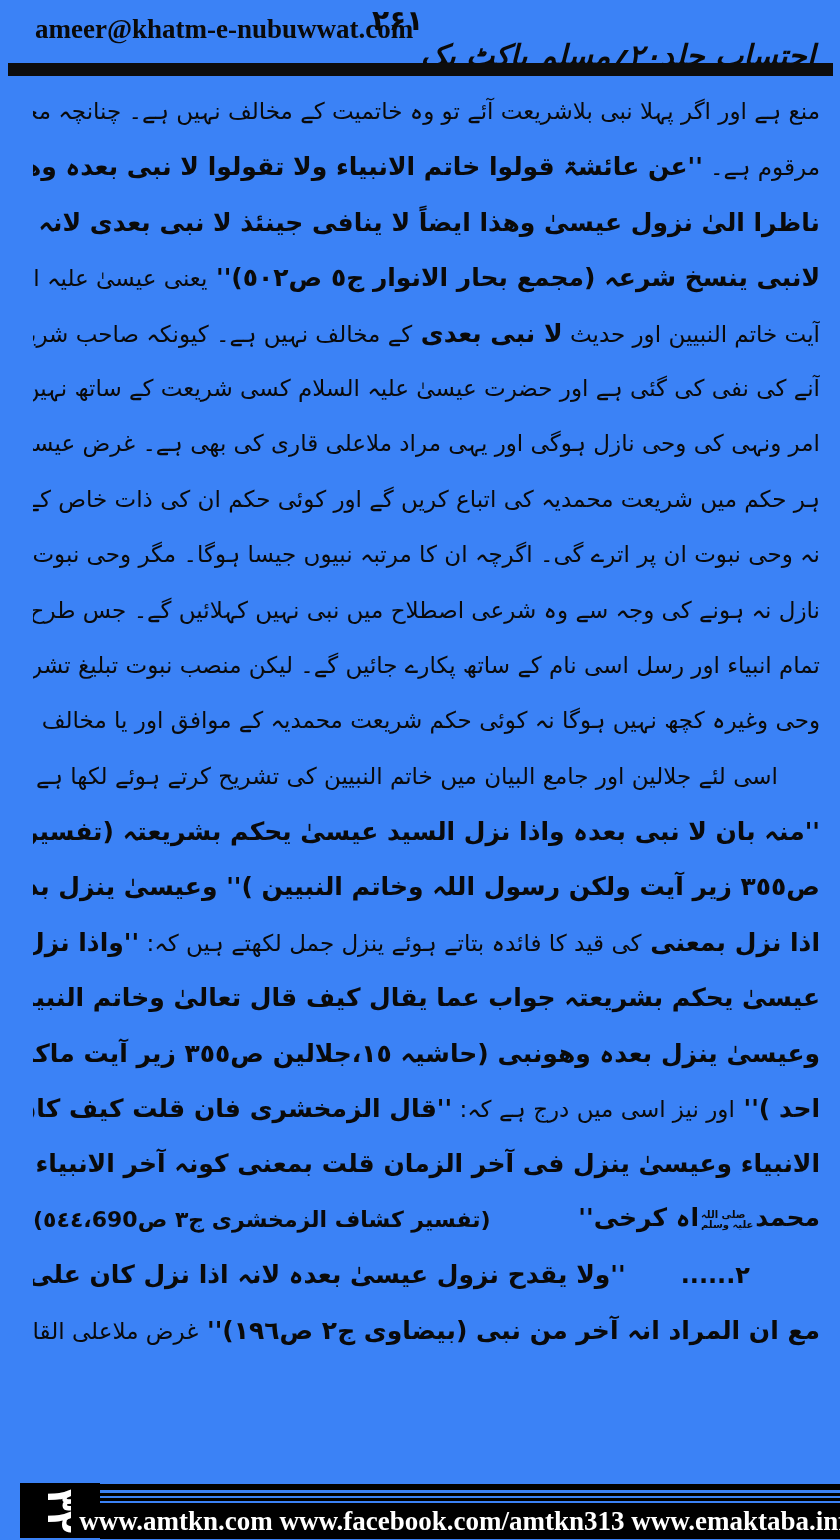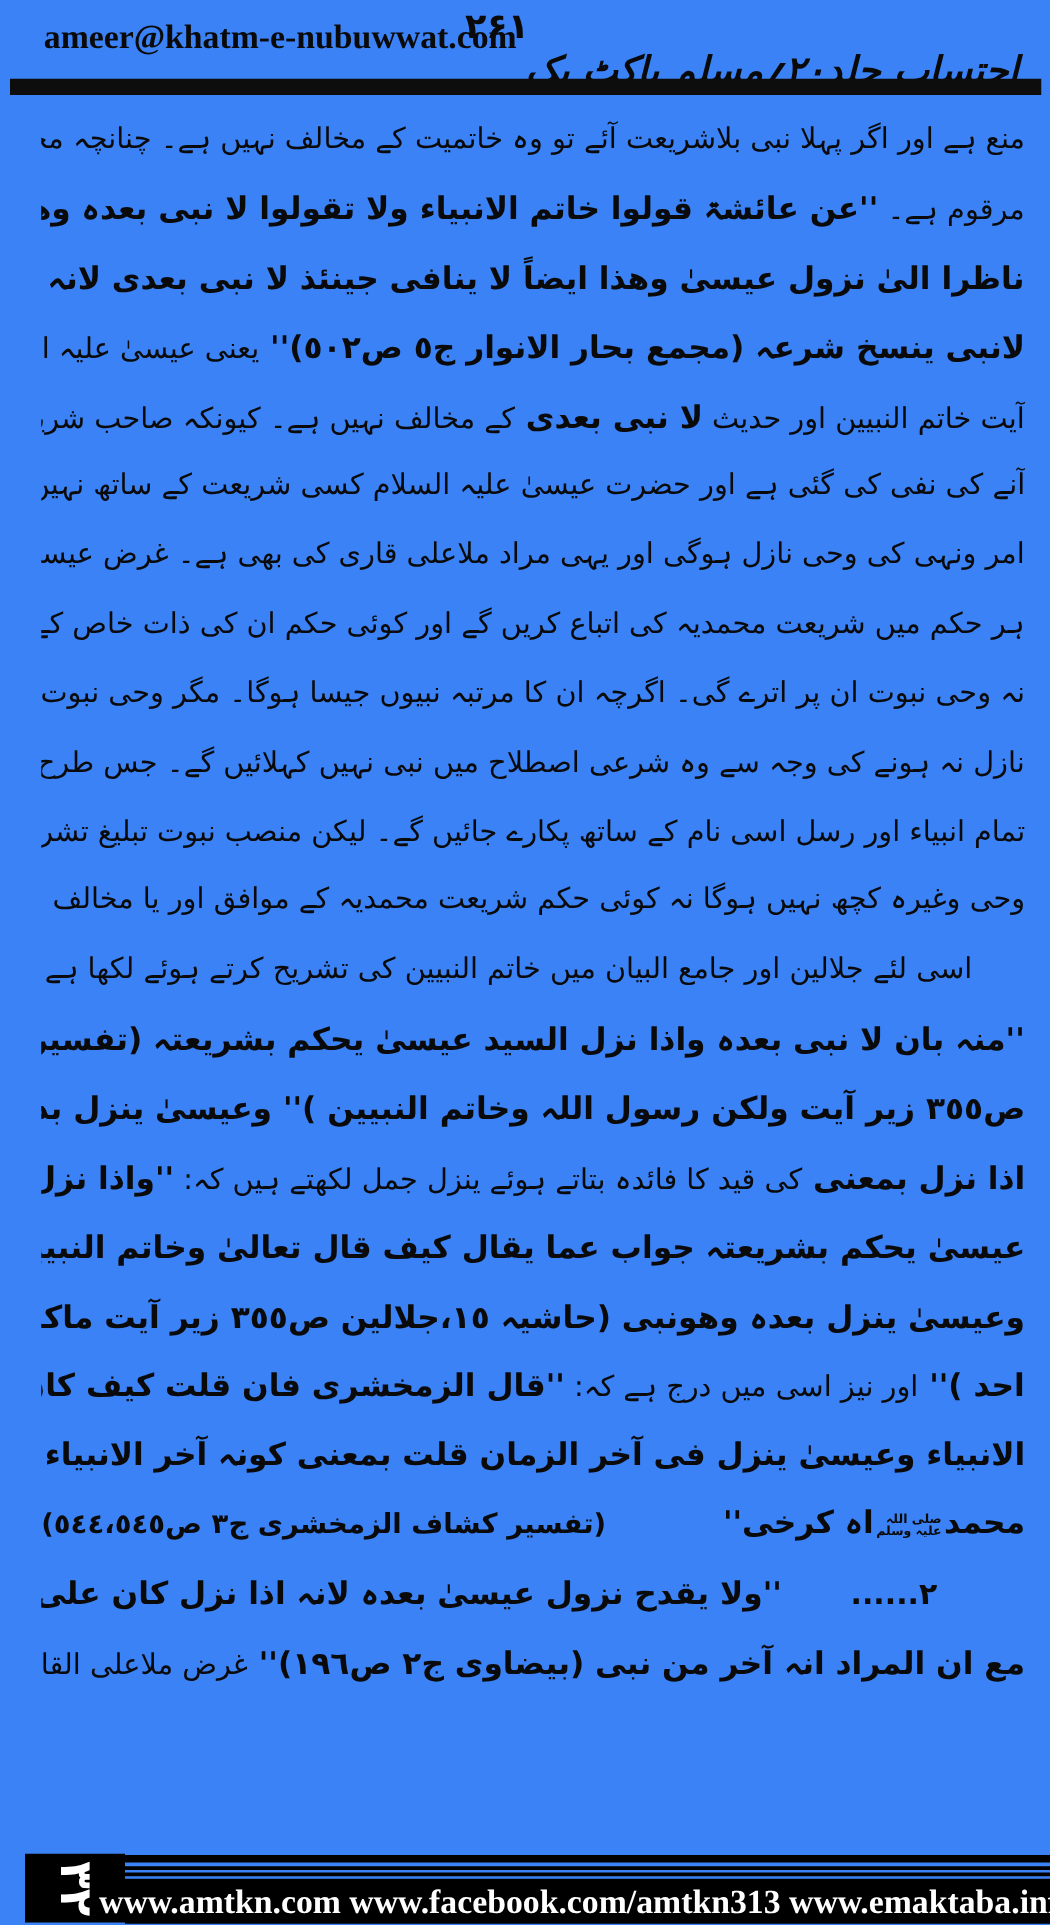--- a/index.html
+++ b/index.html
@@ -48,21 +48,21 @@
   .ln.ind1{padding-right:42px;}
   .ln.ind2{padding-right:70px;padding-left:52px;}
   .ln-cite{
     height:55.4px;line-height:55.4px;overflow:hidden;
     display:flex;justify-content:space-between;align-items:center;
     direction:rtl;
   }
   .hon{
     display:inline-flex;flex-direction:column;
     font-size:10px;line-height:10px;font-weight:700;
-    vertical-align:8px;text-align:right;margin:0 2px;
+    vertical-align:8px;text-align:left;margin:0 2px;
   }
   .num{font-size:24px;font-weight:700;margin-inline-end:55px;}
   
   .ftr-box{
     position:absolute;left:20px;top:1483px;width:80px;height:55px;
     background:#000;display:flex;align-items:center;justify-content:center;
   }
   .ftr-box span{
     color:#fff;font-size:36px;font-weight:bold;
     transform:rotate(90deg);direction:rtl;line-height:1;
@@ -110,21 +110,21 @@
     <div class="ln"><span class="a">احد )'' </span><span class="u">اور نیز اسی میں درج ہے کہ: </span><span class="a">''قال الزمخشری فان قلت کیف کان اخر</span></div>
     <div class="ln"><span class="a">الانبیاء وعیسیٰ ینزل فی آخر الزمان قلت بمعنی کونہ آخر الانبیاء انہ لا</span></div>
 
     <div class="ln-cite">
       <span>
         <span class="a">محمد</span><span class="hon">
             <span>صلی اللہ</span>
             <span>علیہ وسلم</span>
           </span><span class="a">اہ کرخی''</span>
       </span>
-      <span class="a" style="font-size:22px">(تفسیر کشاف الزمخشری ج٣ ص٥٤٤،٥٤٥)</span>
+      <span class="a" style="font-size:22px">(تفسیر کشاف الزمخشری ج٣ ص٥٤٤،690)</span>
     </div>
 
     <div class="ln ind2">
       <span class="num">٢......</span><span class="a">''ولا یقدح نزول عیسیٰ بعدہ لانہ اذا نزل کان علی دینہ</span>
     </div>
 
     <div class="ln"><span class="a">مع ان المراد انہ آخر من نبی (بیضاوی ج٢ ص١٩٦)'' </span><span class="u">غرض ملاعلی القاری اور</span></div>
   </div>
 
   <div class="ftr-box">

